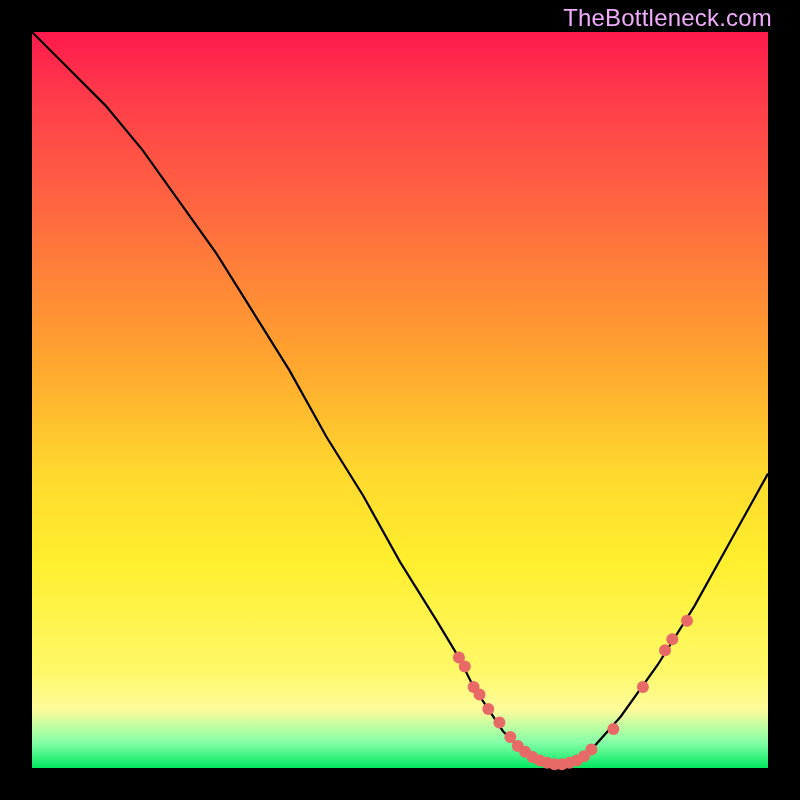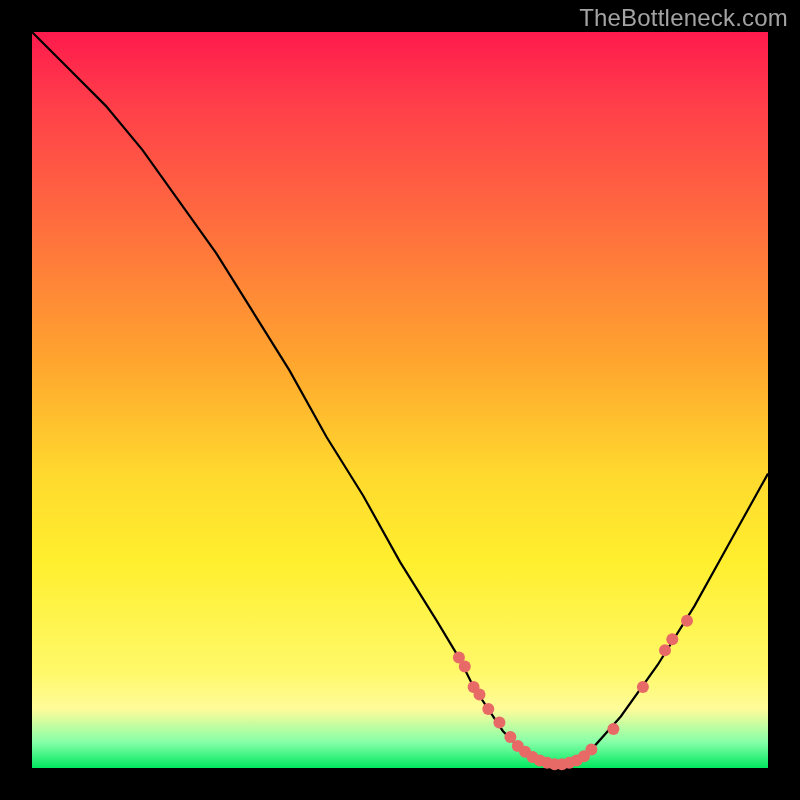--- a/index.html
+++ b/index.html
@@ -33,22 +33,22 @@
       #ffd92e 60%,
       #ffef2e 72%,
       #fff96a 87%,
       #fffb9a 92%,
       #85ffa8 96.5%,
       #00e85f 100%);
   }
   .watermark {
     position: absolute;
     top: 4px;
-    right: 12px;
-    color: #a3a3a3;
+    right: 28px;
+    color: #f0abfc;
     font-size: 24px;
     letter-spacing: .2px;
     font-weight: 500;
     pointer-events: none;
   }
   svg.curve {
     position: absolute;
     left: 0;
     top: 0;
     width: 736px;

